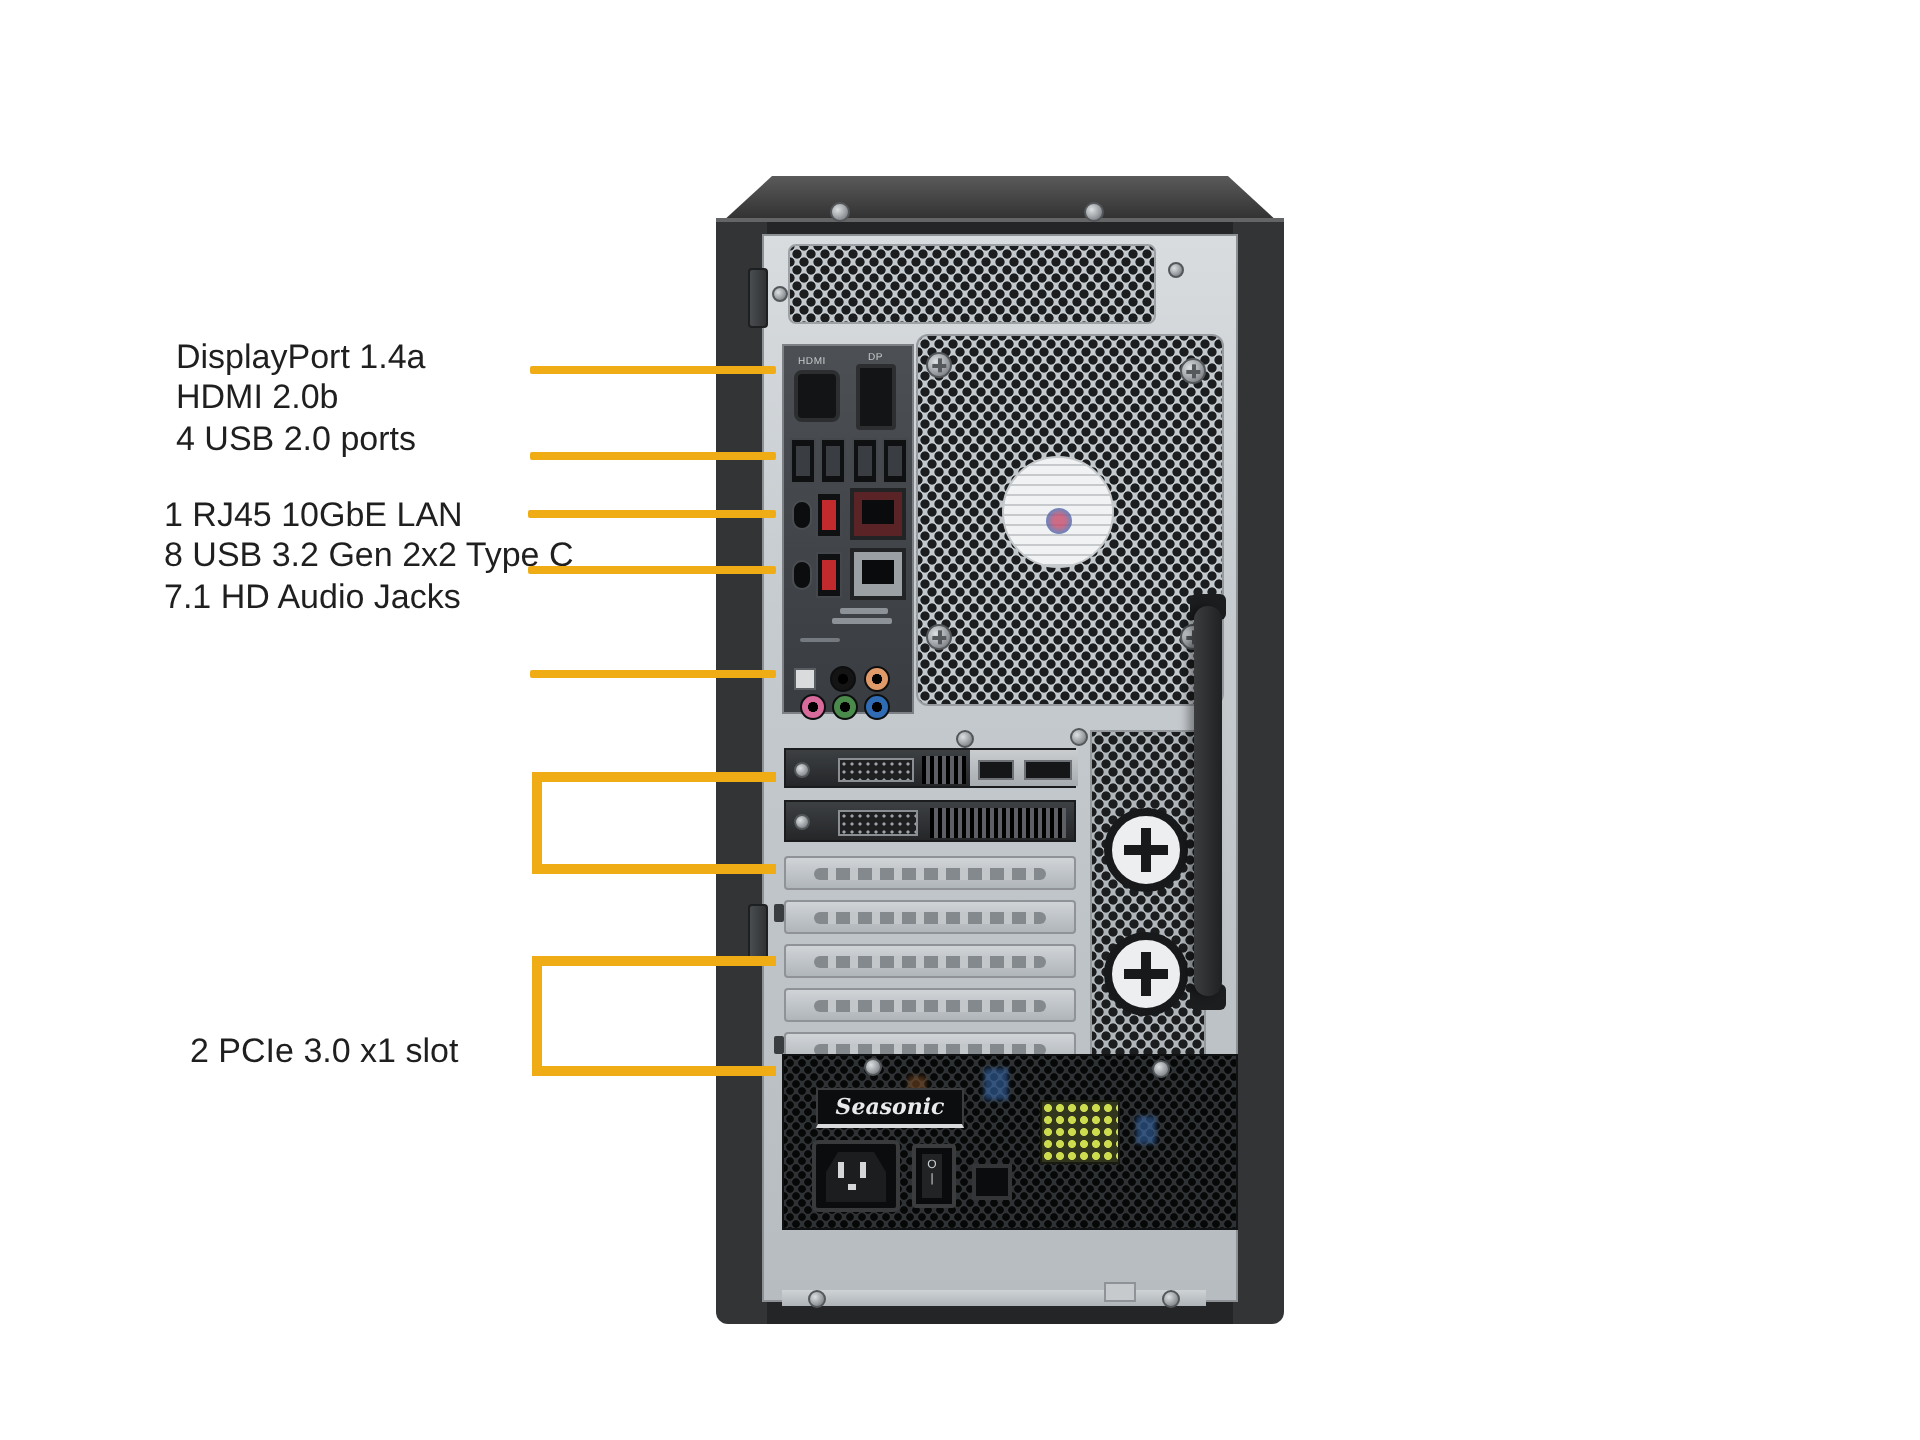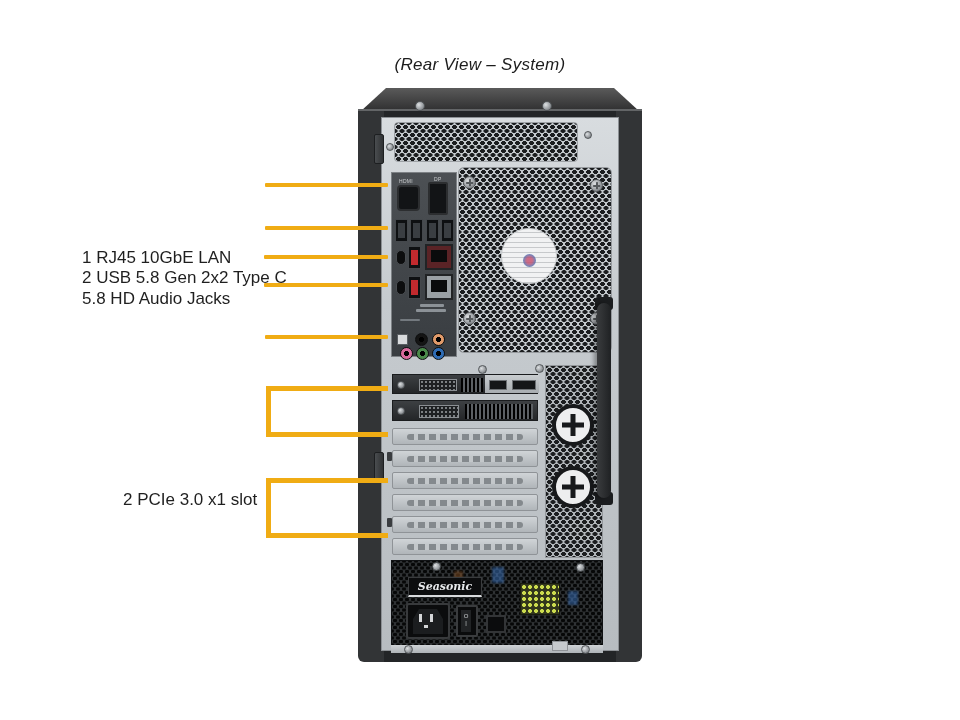--- a/index.html
+++ b/index.html
@@ -87,21 +87,21 @@
     background:#edeeef; border:4px solid #17191b; z-index:2; }
   .thumb::before, .thumb::after { content:""; position:absolute; background:#17191b;
     left:50%; top:50%; transform:translate(-50%,-50%); }
   .thumb::before { width:22px; height:5px; }
   .thumb::after { width:5px; height:22px; }
   .handle { left:597px; top:303px; width:14px; height:195px; background:linear-gradient(90deg,#3a3c3e,#1f2123);
     border-radius:8px; box-shadow:-3px 0 4px rgba(0,0,0,.35); z-index:2; }
   .handle-cap { position:absolute; width:18px; height:13px; background:#1b1d1f; border-radius:3px; z-index:1; }
 
   
-  .psu { left:391px; top:560px; width:212px; height:88px; border:1px solid #101214; }
+  .psu { left:391px; top:527px; width:228px; height:88px; border:1px solid #101214; }
   .psu-label { position:absolute; left:16px; top:16px; width:74px; height:20px; background:#0c0d0e;
     border:1px solid #3a3c3e; color:#e8eaec; font-family:"DejaVu Serif", serif; font-style:italic;
     font-weight:bold; font-size:11px; text-align:center; line-height:17px;
     border-bottom:2px solid #d8dadc; }
   .ac-inlet { position:absolute; left:14px; top:42px; width:44px; height:36px; background:#0b0c0d;
     border:2px solid #383a3c; border-radius:3px; }
   .ac-inlet .socket { position:absolute; left:5px; top:4px; width:30px; height:25px; background:#1b1d1f;
     clip-path:polygon(20% 0,80% 0,100% 40%,100% 100%,0 100%,0 40%); }
   .ac-inlet .pin { position:absolute; background:#d4d6d8; }
   .rocker { position:absolute; left:64px; top:44px; width:22px; height:32px; background:#0a0b0c;
@@ -115,28 +115,32 @@
   .wire { position:absolute; opacity:.55; filter:blur(1px); }
   .bottom-strip { left:391px; top:645px; width:212px; height:8px;
     background:linear-gradient(180deg,#cfd3d6,#aeb3b7); }
   .bottom-tab { left:552px; top:641px; width:16px; height:10px; background:#c6cacd; border:1px solid #8f9397; }
 </style>
 </head>
 <body>
 
 <div class="canvas">
 
-  <div class="fig-title">(Rear View – System)</div>
-
+
+  <div class="lblgrp" style="left:88px; top:169px;">
+    <div>DisplayPort 1.4a</div>
+    <div>HDMI 2.0b</div>
+    <div>4 USB 2.0 ports</div>
+  </div>
   <div class="lblgrp" style="left:82px; top:248px;">
     <div>1 RJ45 10GbE LAN</div>
-    <div>2 USB 5.8 Gen 2x2 Type C</div>
-    <div>5.8 HD Audio Jacks</div>
-  </div>
-  <div class="lblgrp" style="left:95px; top:490px;margin-left:28px;">2 PCIe 3.0 x1 slot</div>
+    <div>8 USB 3.2 Gen 2x2 Type C</div>
+    <div>7.1 HD Audio Jacks</div>
+  </div>
+  <div class="lblgrp" style="left:95px; top:516px;">2 PCIe 3.0 x1 slot</div>
 
   <div class="cline" style="left:265px; top:183px; width:123px;"></div>
   <div class="cline" style="left:265px; top:226px; width:123px;"></div>
   <div class="cline" style="left:264px; top:255px; width:124px;"></div>
   <div class="cline" style="left:264px; top:283px; width:124px;"></div>
   <div class="cline" style="left:265px; top:335px; width:123px;"></div>
 
   <div class="bracket" style="left:266px; top:386px; width:122px; height:51px;"></div>
   <div class="bracket" style="left:266px; top:478px; width:122px; height:60px;"></div>
 

